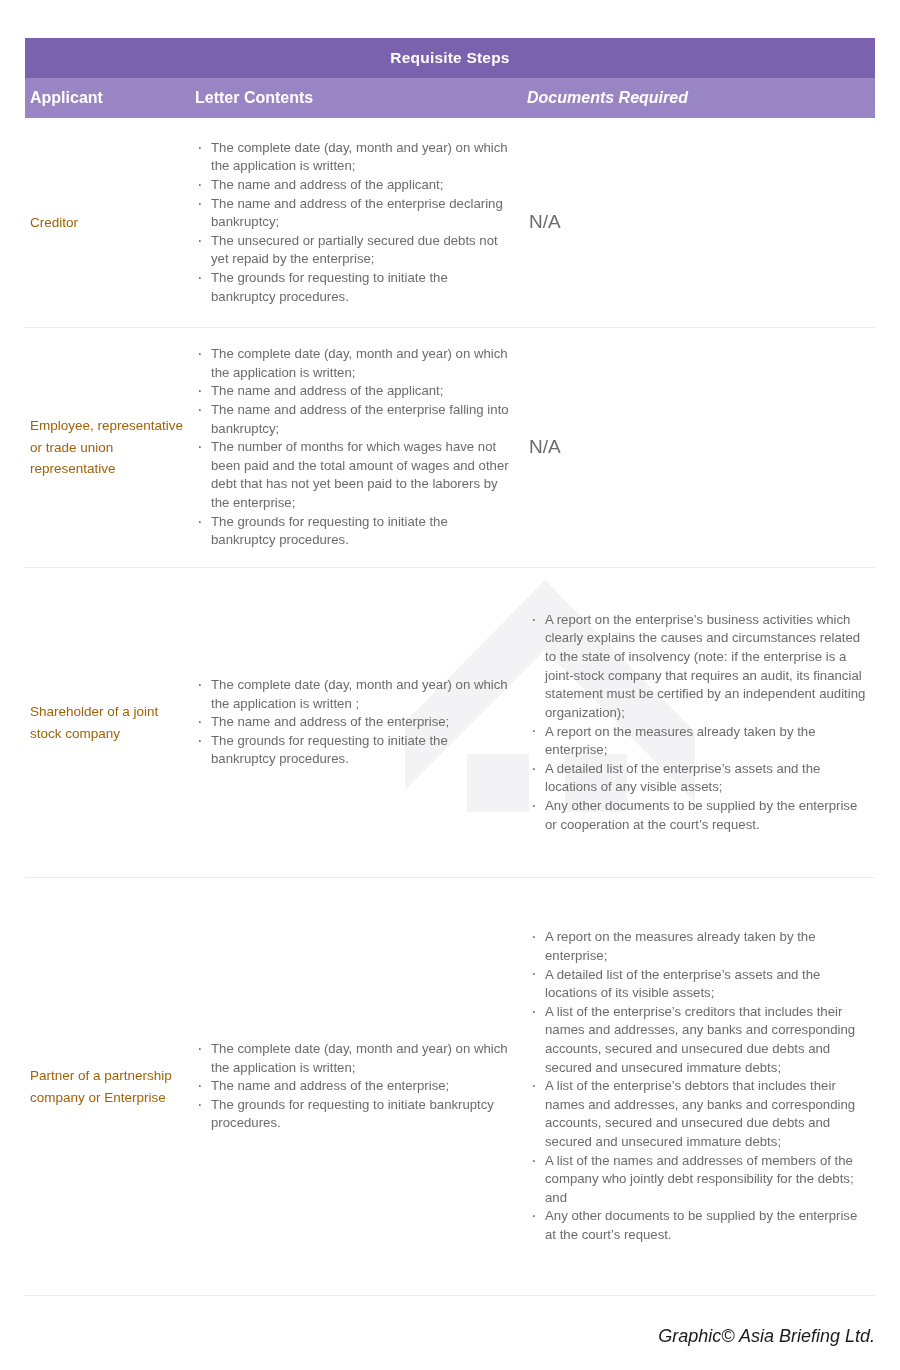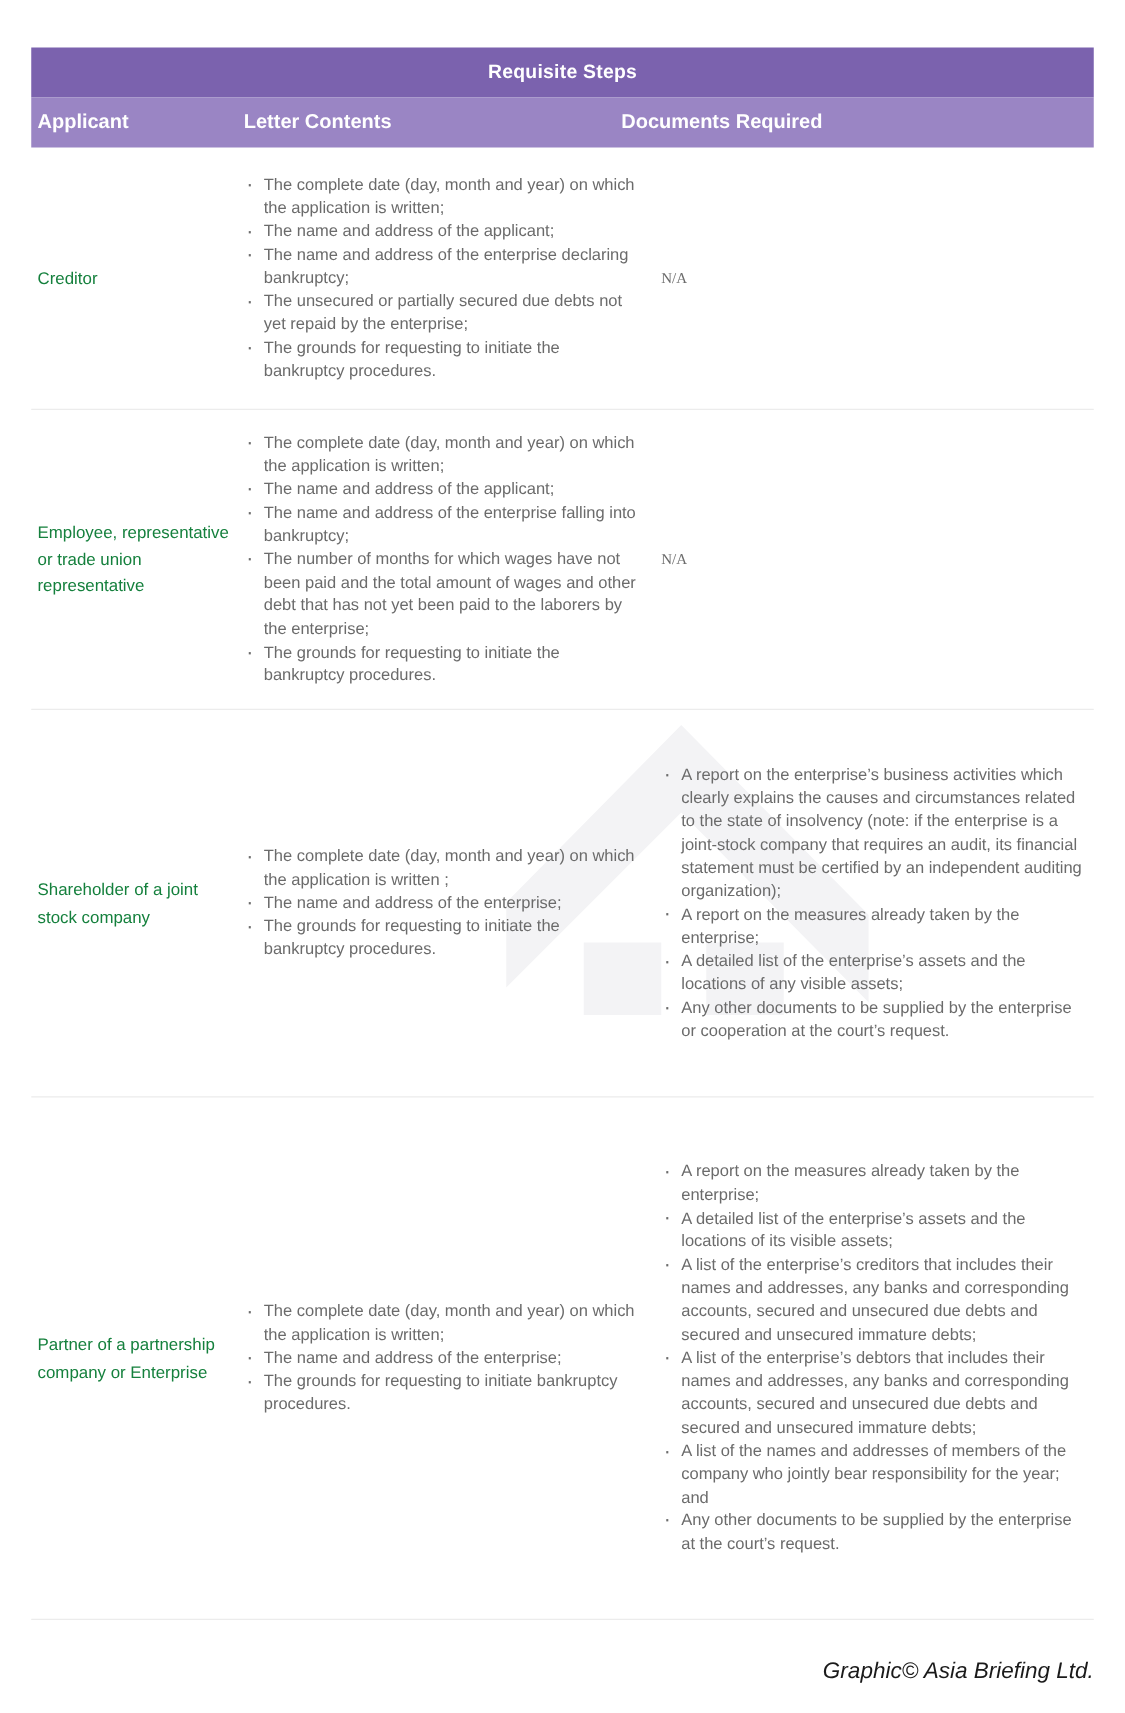--- a/index.html
+++ b/index.html
@@ -65,41 +65,41 @@
   .col-head-band .ch {
     position: absolute;
     top: 50%;
     transform: translateY(-50%);
     color: #ffffff;
     font-size: 16px;
     font-weight: bold;
   }
   .ch-applicant  { left: 5px;   }
   .ch-letter     { left: 170px; }
-  .ch-docs       { left: 472px; }
+  .ch-docs       { left: 502px; font-style: italic; }
 
   
   .row {
     position: relative;
     border-bottom: 1px solid #ececec;
     display: flex;
     align-items: center;
     background: transparent;
   }
   .row.r1 { min-height: 210px; }
   .row.r2 { min-height: 240px; }
   .row.r3 { min-height: 310px; }
   .row.r4 { min-height: 418px; }
 
   .cell-applicant {
     width: 170px;
     flex: 0 0 170px;
     padding: 0 10px 0 5px;
     font-size: 13.5px;
-    color: #15803d;
+    color: #a16207;
     line-height: 1.62;
   }
   .cell-letter {
     width: 332px;
     flex: 0 0 332px;
     padding-right: 14px;
   }
   .cell-docs {
     flex: 1 1 auto;
     padding-left: 2px;
@@ -123,24 +123,23 @@
     content: "\00B7";
     position: absolute;
     left: 2px;
     top: -0.18em;
     font-size: 17px;
     line-height: 1.41;
     color: #6b6b6b;
   }
 
   .na-text {
-    font-size: 12px;
+    font-size: 19px;
     color: #6b6b6b;
     line-height: 1.41;
-    font-family: Liberation Serif, serif;
   }
 
   
   #credit {
     position: absolute;
     right: 25px;
     top: 1326px;
     font-size: 18px;
     font-style: italic;
     color: #1a1a1a;
@@ -231,21 +230,21 @@
           <li>The name and address of the enterprise;</li>
           <li>The grounds for requesting to initiate bankruptcy procedures.</li>
         </ul>
       </div>
       <div class="cell-docs">
         <ul class="bullets">
           <li>A report on the measures already taken by the enterprise;</li>
           <li>A detailed list of the enterprise’s assets and the locations of its visible assets;</li>
           <li>A list of the enterprise’s creditors that includes their names and addresses, any banks and corresponding accounts,  secured and unsecured due debts and secured and unsecured immature debts;</li>
           <li>A list of the enterprise’s debtors that includes their names and addresses, any banks and corresponding accounts,  secured and unsecured due debts and secured and unsecured immature debts;</li>
-          <li>A list of the names and addresses of members of the company who jointly bear responsibility for the year; and</li>
+          <li>A list of the names and addresses of members of the company who jointly debt responsibility for the debts; and</li>
           <li>Any other documents to be supplied by the enterprise at the court’s request.</li>
         </ul>
       </div>
     </div>
 
   </div>
 
   <div id="credit">Graphic© Asia Briefing Ltd.</div>
 
 </div>

